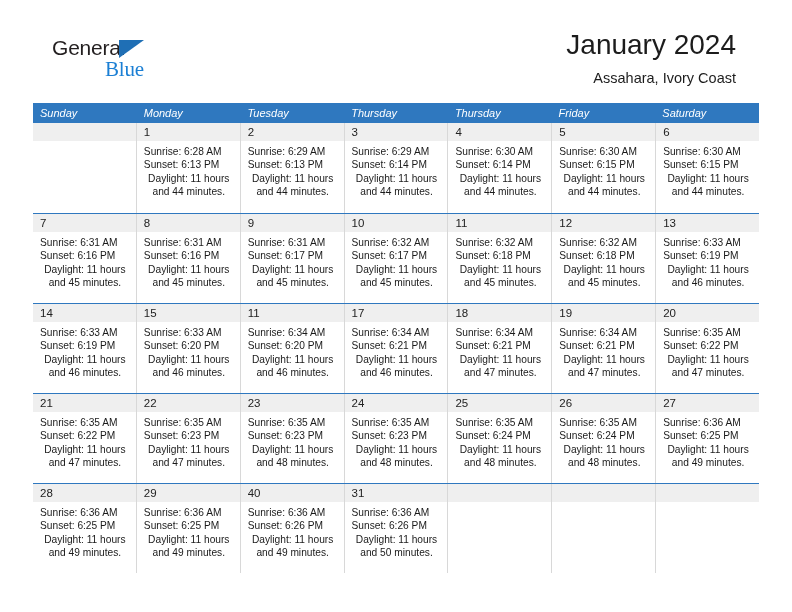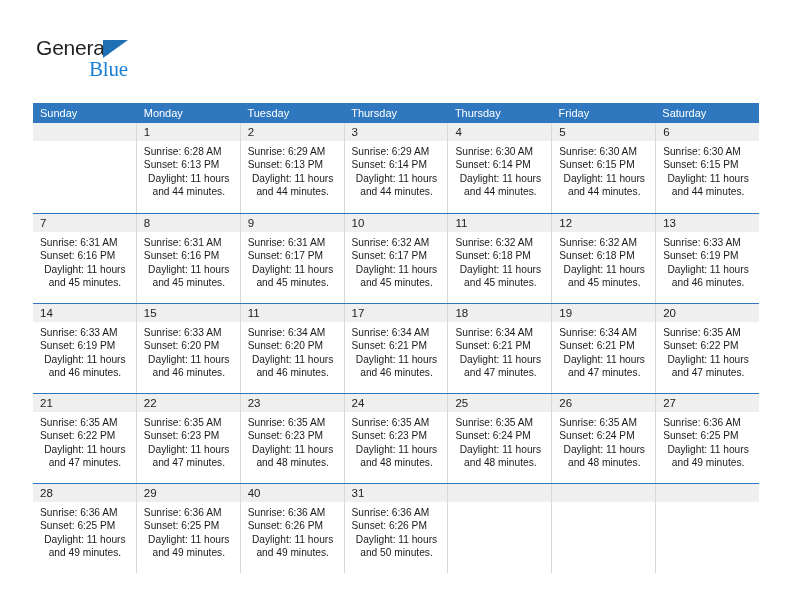--- a/index.html
+++ b/index.html
@@ -17,21 +17,21 @@
   .page {
     position: relative;
     width: 792px;
     height: 612px;
     box-sizing: border-box;
   }
 
   
   .header {
     position: absolute;
-    left: 0;
+    left: 16px;
     top: 0;
     width: 755px;
     height: 103px;
   }
   .logo {
     position: absolute;
     left: 36px;
     top: 36px;
     width: 130px;
     height: 48px;
@@ -96,20 +96,21 @@
     height: 20px;
   }
   .dow-cell {
     flex: 1 1 0;
     color: #ffffff;
     font-size: 11px;
     line-height: 20px;
     padding-left: 7px;
     box-sizing: border-box;
     white-space: nowrap;
+    font-style: italic;
   }
 
   .week-row {
     display: flex;
     border-top: 1.5px solid #2f78bf;
     height: 90px;
     box-sizing: border-box;
   }
   .week-row:first-of-type {
     border-top: none;
@@ -159,20 +160,24 @@
 <div class="page">
 
   <div class="header">
 
     <div class="logo">
       <span class="logo-general">General</span>
       <span class="logo-triangle"></span>
       <span class="logo-blue">Blue</span>
     </div>
 
+    <div class="title-block">
+      <div class="cal-title">January 2024</div>
+      <div class="cal-subtitle">Assahara, Ivory Coast</div>
+    </div>
 
   </div>
 
   <div class="calendar">
 
     <div class="dow-row">
       <div class="dow-cell">Sunday</div>
       <div class="dow-cell">Monday</div>
       <div class="dow-cell">Tuesday</div>
       <div class="dow-cell">Thursday</div>

